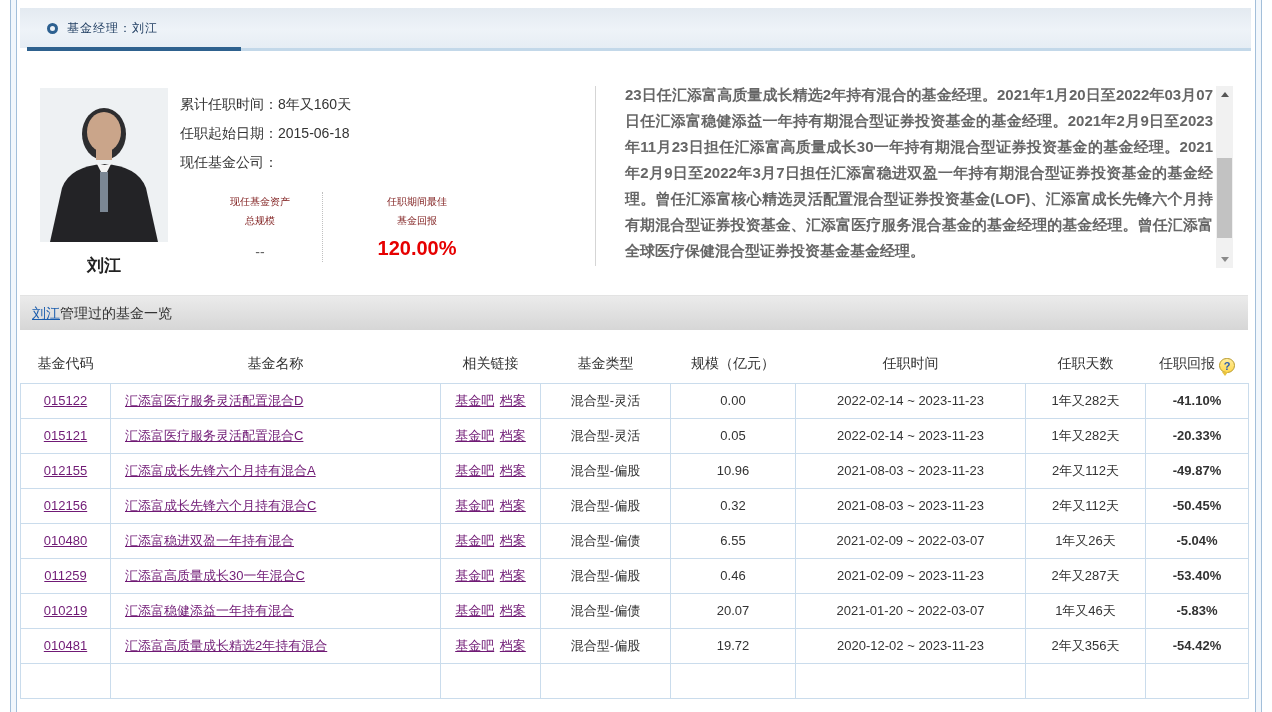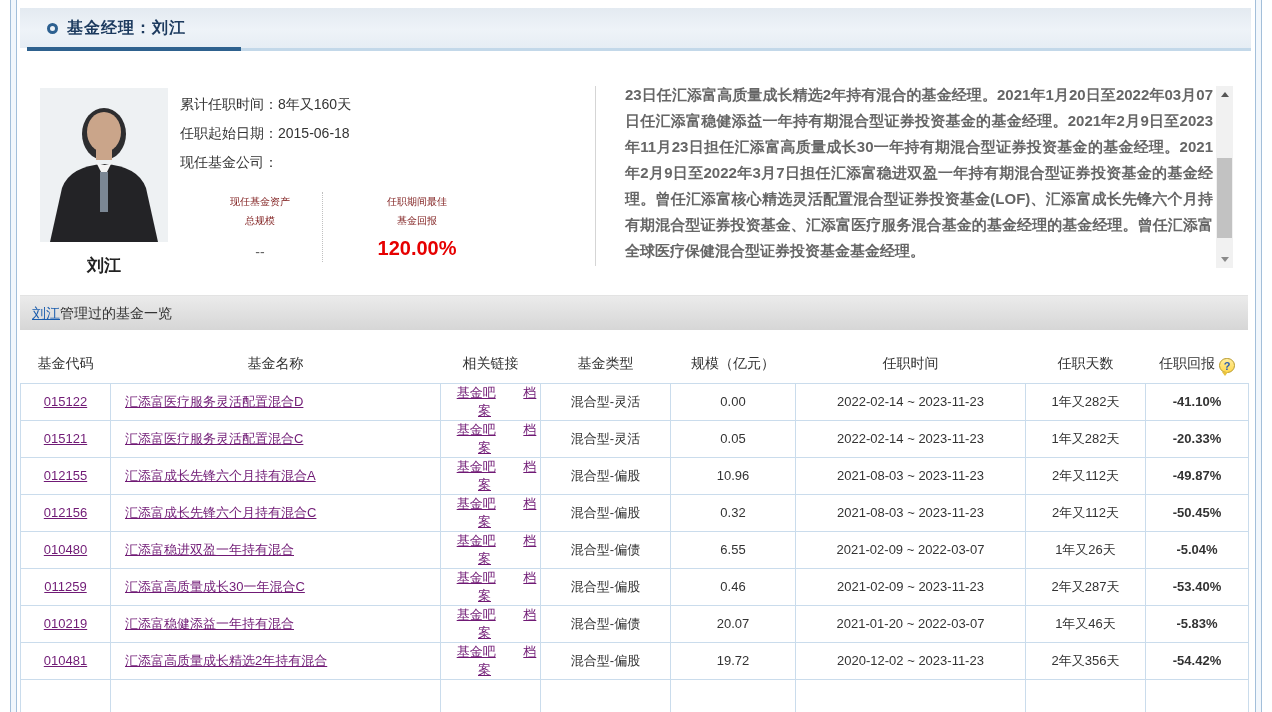--- a/index.html
+++ b/index.html
@@ -14,21 +14,21 @@
   .content { position:absolute; left:20px; top:0; width:1232px; height:712px; }
 
   
   .hdr-bar { position:absolute; left:0; top:8px; width:1231px; height:40px;
     background:linear-gradient(180deg,#e3eaf1 0%,#eef3f8 55%,#e6edf4 100%);
     display:flex; align-items:center; }
   .hdr-rule-dark { position:absolute; left:7px; top:47px; width:214px; height:4px; background:#2e618e; }
   .hdr-rule-light { position:absolute; left:221px; top:48px; width:1010px; height:3px; background:#c3d8e9; }
   .ring-icon { display:inline-block; width:11px; height:11px; border:3px solid #2d6090;
     border-radius:50%; margin-left:27px; margin-right:9px; }
-  .hdr-title { font-size:16px; font-weight:bold; color:#1c3a5e; letter-spacing:1px; }
+  .hdr-title { font-size:12px; font-weight:normal; color:#1c3a5e; letter-spacing:1px; }
 
   
   .photo { position:absolute; left:20px; top:88px; width:128px; height:154px;
     background:linear-gradient(180deg,#f7f8f9,#e7ebee); overflow:hidden; }
   .photo svg { display:block; }
   .mgr-name { position:absolute; left:20px; top:254px; width:128px; text-align:center;
     font-size:17px; font-weight:bold; color:#222; }
 
   .info-list { position:absolute; left:160px; top:90px; width:300px; font-size:14px; color:#333; }
   .info-line { height:29px; line-height:29px; }
@@ -64,21 +64,21 @@
 
   
   .fund-table { position:absolute; left:0; top:345px; width:1228px;
     border-collapse:collapse; table-layout:fixed; }
   .fund-table thead th { height:38px; background:#fff; font-weight:normal; font-size:14px;
     color:#333; text-align:center; vertical-align:middle; }
   .fund-table tbody td { height:35px; border:1px solid #cadcec; font-size:13px; color:#333;
     text-align:center; vertical-align:middle; background:#fff; }
   .fund-table a { color:#701a75; text-decoration:underline; }
   .c-name { text-align:left !important; padding-left:14px; }
-  .c-links a { margin:0 12px; }
+  .c-links a { margin:0 1px; }
   .c-return { color:#008800; font-weight:bold; }
 
   .help-icon { display:inline-block; position:relative; width:16px; height:15px; margin-left:4px;
     background:linear-gradient(180deg,#ffec9d,#ffd84e); border:1px solid #b89a2e; border-radius:8px;
     font-size:11px; font-weight:bold; color:#2a5db0; text-align:center; line-height:14px;
     vertical-align:-2px; }
   .help-icon::after { content:""; position:absolute; left:2px; bottom:-4px; width:0; height:0;
     border-left:3px solid transparent; border-right:3px solid transparent; border-top:4px solid #e8c23e; }
 </style>
 </head>

